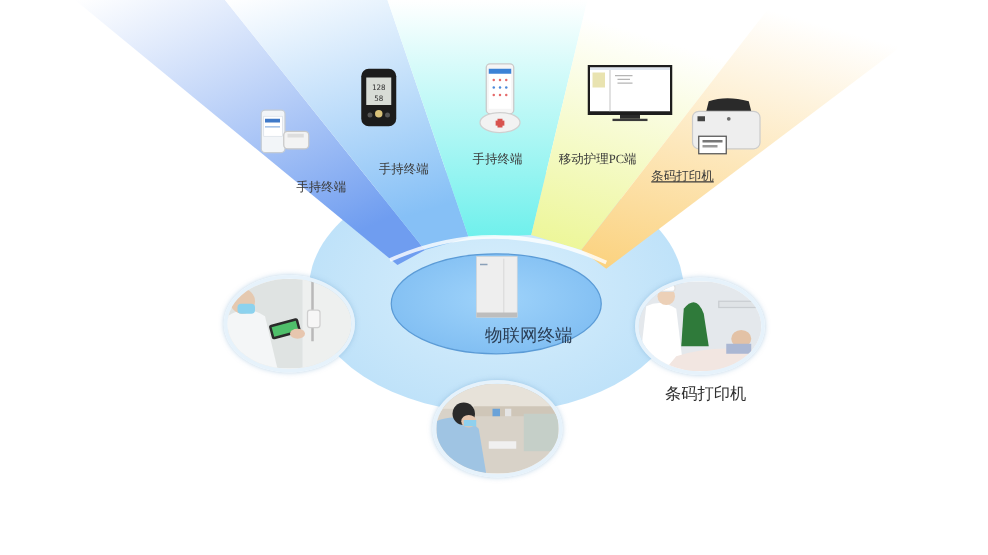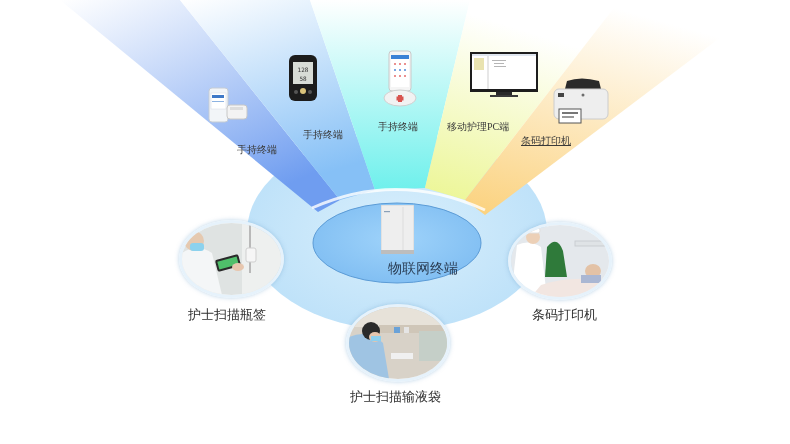--- a/index.html
+++ b/index.html
@@ -161,38 +161,36 @@
       <line x1="68" y1="0" x2="68" y2="50" stroke="#b9b9b9" stroke-width="2"></line>
       <rect x="64" y="25" width="10" height="14" rx="2" fill="#f6f6f6" stroke="#cfcfcf"></rect>
       <path d="M0 30 Q15 20 30 30 L40 72 L0 72 Z" fill="#f4f6f7"></path>
       <circle cx="12" cy="18" r="10" fill="#e5c9b0"></circle>
       <rect x="8" y="20" width="14" height="8" rx="3" fill="#8cd2ee"></rect>
       <rect x="34" y="34" width="24" height="12" rx="2" transform="rotate(-15 46 40)" fill="#2a2a2a"></rect>
       <rect x="36" y="36" width="20" height="8" transform="rotate(-15 46 40)" fill="#4fbf6a"></rect>
       <ellipse cx="56" cy="44" rx="6" ry="4" fill="#e7c6ae"></ellipse>
     </svg>
   </div>
-  <div class="label photo-label" style="left:188px;top:306px;">护士扫描瓶签</div>
 
   <div class="photo" style="left:346px;top:304px;width:98px;height:72px;">
     <svg width="98" height="72" viewBox="0 0 98 72">
       <rect width="98" height="72" fill="#d8d2c8"></rect>
       <rect x="0" y="0" width="98" height="20" fill="#e7e2d9"></rect>
       <rect x="30" y="18" width="68" height="8" fill="#cfc6b8"></rect>
       <rect x="45" y="20" width="6" height="6" fill="#6aa2d8"></rect>
       <rect x="55" y="20" width="5" height="6" fill="#e5e5e5"></rect>
       <rect x="70" y="24" width="28" height="30" fill="#c5cfc8"></rect>
       <path d="M0 30 Q20 22 34 36 L40 72 L0 72 Z" fill="#9fc4e3"></path>
       <circle cx="22" cy="24" r="9" fill="#2a2a2a"></circle>
       <ellipse cx="26" cy="30" rx="6" ry="5" fill="#e6c6ae"></ellipse>
       <rect x="22" y="29" width="10" height="5" fill="#8fd0ee"></rect>
       <rect x="42" y="46" width="22" height="6" fill="#f0f0f0"></rect>
     </svg>
   </div>
-  <div class="label photo-label" style="left:350px;top:388px;">护士扫描输液袋</div>
 
   <div class="photo" style="left:508px;top:222px;width:98px;height:72px;">
     <svg width="98" height="72" viewBox="0 0 98 72">
       <rect width="98" height="72" fill="#e4e8ec"></rect>
       <rect x="64" y="16" width="30" height="5" fill="#dfe3e6" stroke="#c9cdd1"></rect>
       <path d="M36 22 Q46 10 52 26 L56 52 L34 52 Z" fill="#2f7a3a"></path>
       <path d="M6 20 Q18 14 30 22 L36 72 L0 72 Z" fill="#ffffff"></path>
       <circle cx="22" cy="12" r="7" fill="#ecd0b7"></circle>
       <rect x="15" y="3" width="14" height="5" rx="2" fill="#ffffff" stroke="#e0e0e0"></rect>
       <path d="M30 60 Q60 50 98 56 L98 72 L20 72 Z" fill="#f2e6e1"></path>

